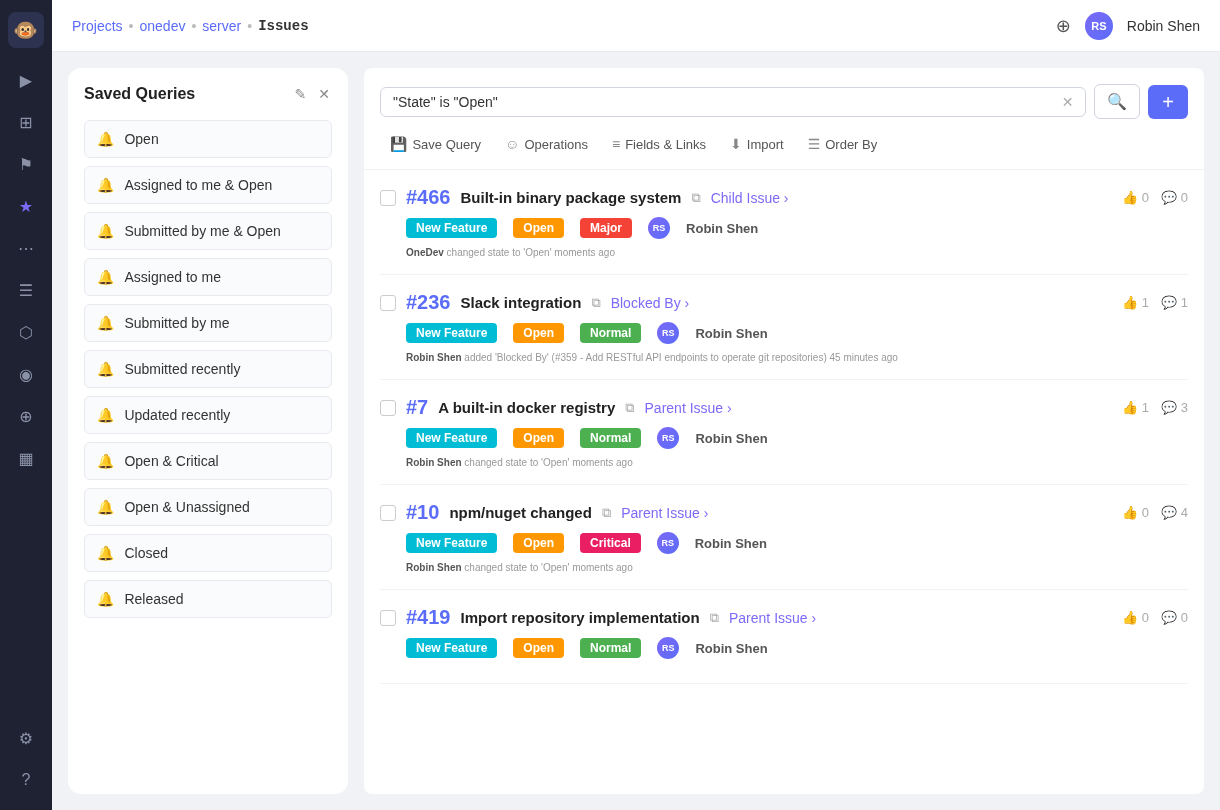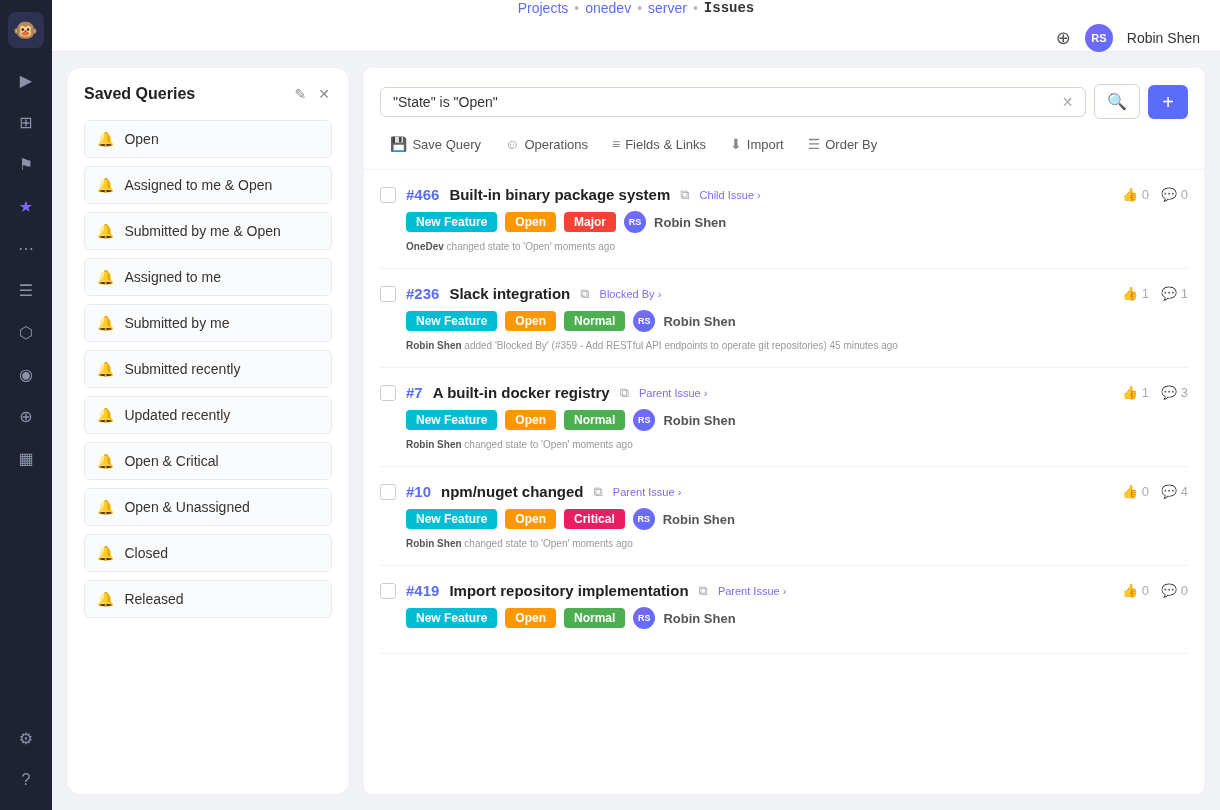--- a/index.html
+++ b/index.html
@@ -40,25 +40,24 @@
       flex: 1;
       display: flex;
       flex-direction: column;
       overflow: hidden;
     }
     .top-header {
       background: #fff;
       height: 52px;
       display: flex;
       align-items: center;
-      padding: 0 20px;
+      padding: 14px 20px;
       border-bottom: 1px solid #e8eaf0;
       gap: 8px;
       flex-shrink: 0;
-      flex-direction: column;
     }
     .breadcrumb {
       display: flex;
       align-items: center;
       gap: 6px;
       font-size: 14px;
       color: #5b6cf9;
     }
     .breadcrumb .sep { color: #bbb; }
     .breadcrumb .current { color: #333; font-weight: 600; font-family: Liberation Mono, monospace; }
@@ -233,35 +232,35 @@
     .issue-checkbox {
       width: 16px; height: 16px;
       border: 1px solid #ccc;
       border-radius: 3px;
       flex-shrink: 0;
       cursor: pointer;
     }
     .issue-id {
       color: #5b6cf9;
       font-weight: 600;
-      font-size: 15px;
+      font-size: 20px;
     }
     .issue-title {
       color: #222;
       font-weight: 600;
       font-size: 15px;
     }
     .issue-action-icon {
       color: #aaa;
       font-size: 13px;
       cursor: pointer;
     }
     .issue-link {
       color: #7c6af7;
-      font-size: 11px;
+      font-size: 14px;
       cursor: pointer;
       display: flex;
       align-items: center;
       gap: 3px;
     }
     .issue-votes {
       margin-left: auto;
       display: flex;
       align-items: center;
       gap: 12px;
@@ -270,21 +269,21 @@
     }
     .issue-vote-item {
       display: flex;
       align-items: center;
       gap: 4px;
     }
 
     .issue-tags {
       display: flex;
       align-items: center;
-      gap: 8px;
+      gap: 16px;
       margin-left: 26px;
       flex-wrap: wrap;
       margin-bottom: 8px;
     }
     .tag {
       padding: 3px 10px;
       border-radius: 4px;
       font-size: 12px;
       font-weight: 600;
       color: #fff;

